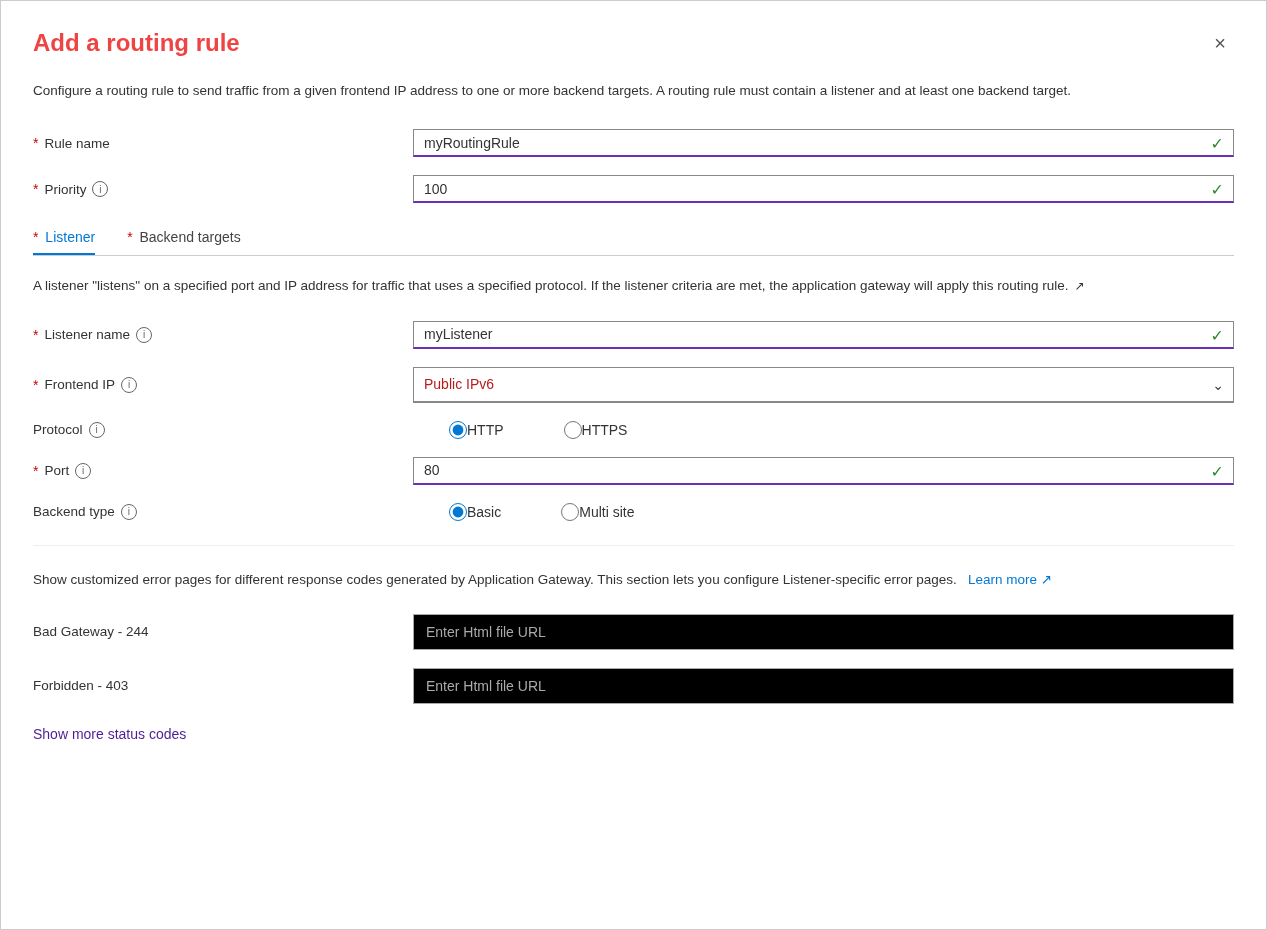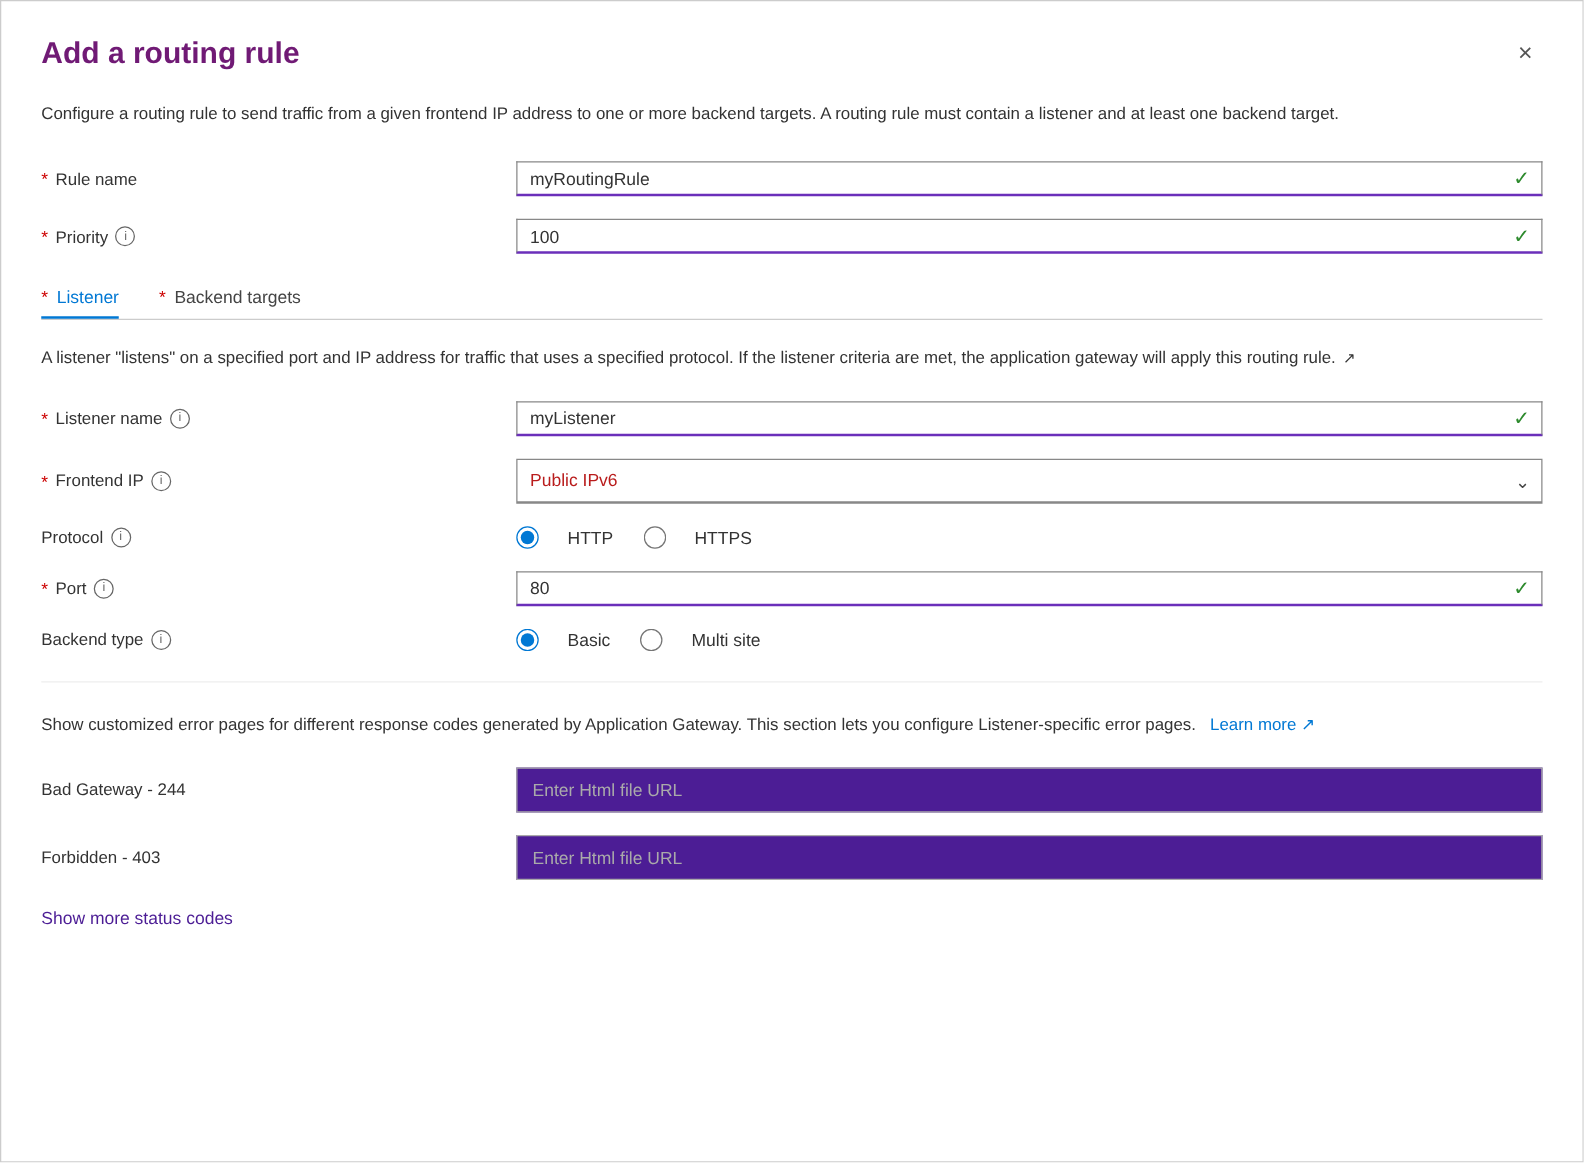--- a/index.html
+++ b/index.html
@@ -17,21 +17,21 @@
     .dialog-header {
       display: flex;
       justify-content: space-between;
       align-items: flex-start;
       margin-bottom: 24px;
     }
 
     .dialog-title {
       font-size: 24px;
       font-weight: 600;
-      color: #701a75;
+      color: #ef4444;
     }
 
     .close-btn {
       background: none;
       border: none;
       font-size: 20px;
       cursor: pointer;
       color: #555;
       padding: 4px 8px;
       line-height: 1;
@@ -183,22 +183,23 @@
     
     .radio-group {
       display: flex;
       align-items: center;
       gap: 24px;
     }
 
     .radio-option {
       display: flex;
       align-items: center;
-      gap: 23px;
-      cursor: pointer;
+      gap: 0;
+      cursor: pointer;
+      margin-left: 36px;
     }
 
     .radio-input {
       width: 18px;
       height: 18px;
       accent-color: #0078d4;
       cursor: pointer;
     }
 
     .radio-label {
@@ -227,21 +228,21 @@
       text-decoration: none;
     }
 
     .input-placeholder {
       width: 100%;
       height: 36px;
       border: 1px solid #aaa;
       padding: 0 12px;
       font-size: 14px;
       color: #888;
-      background: #4c1d95;
+      background: #000000;
       outline: none;
     }
 
     .input-placeholder::placeholder { color: #aaa; }
 
     .show-more-link {
       color: #4c1d95;
       text-decoration: none;
       font-size: 14px;
       cursor: pointer;

